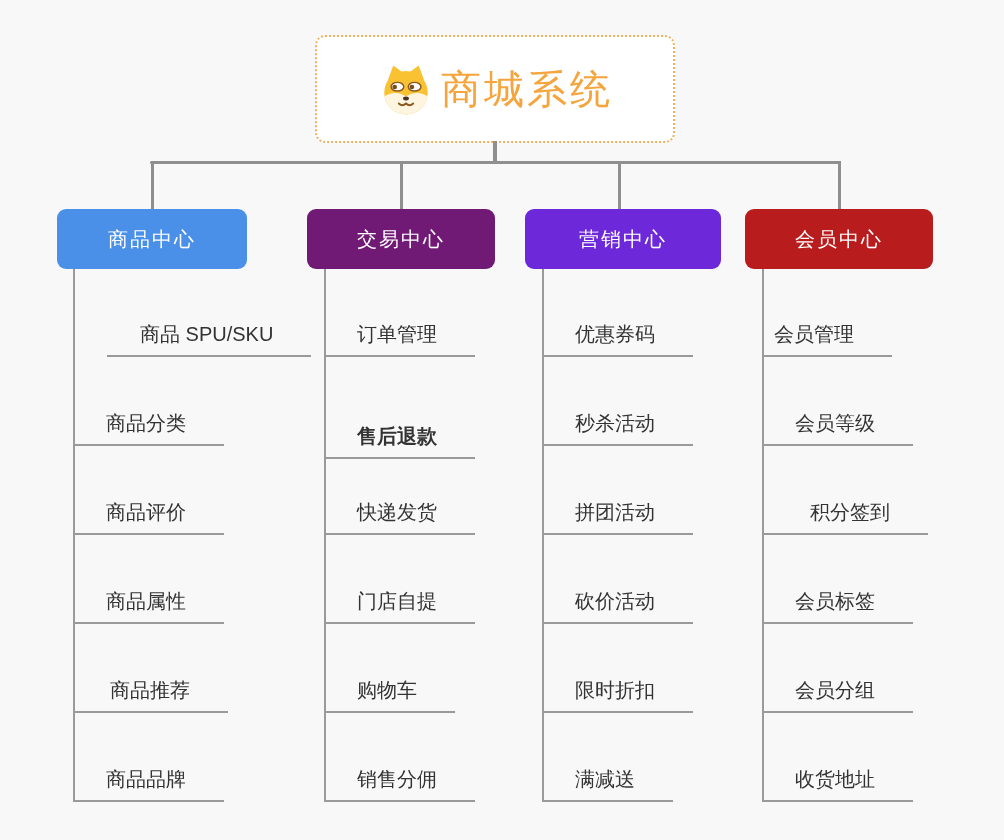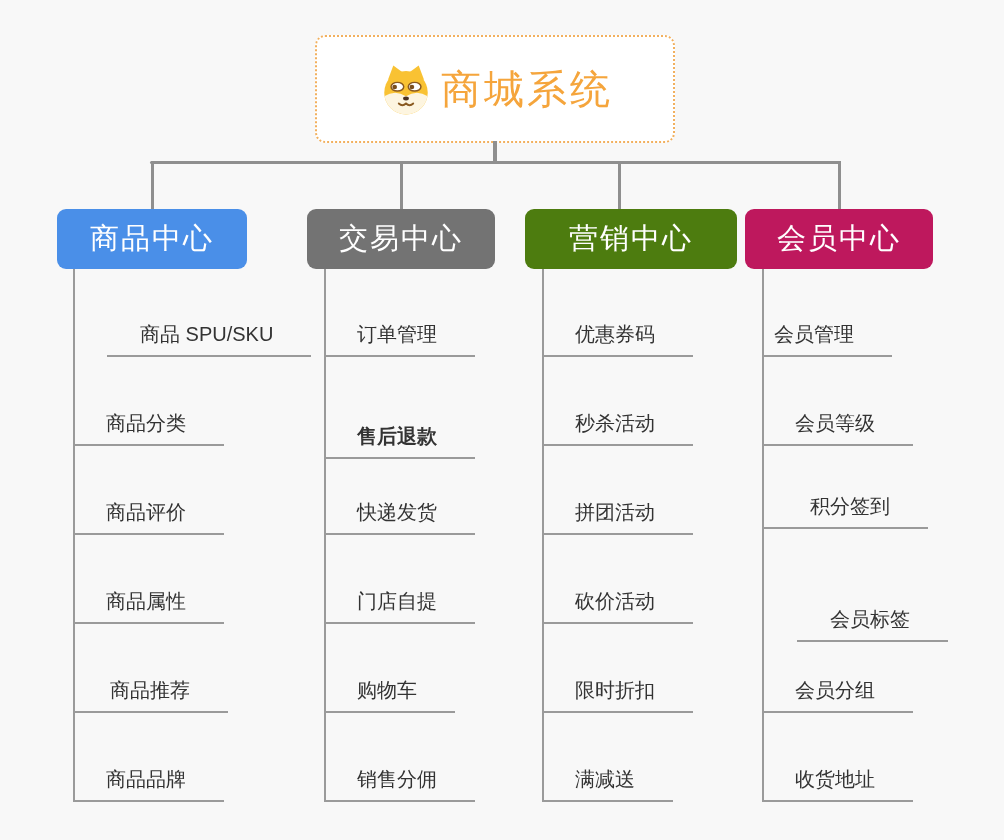--- a/index.html
+++ b/index.html
@@ -52,21 +52,21 @@
     position: absolute;
     top: 209px;
     height: 60px;
     border-radius: 9px;
     display: flex;
     align-items: center;
     justify-content: center;
   }
   .branch-label {
     color: #ffffff;
-    font-size: 29px;
+    font-size: 20px;
     letter-spacing: 2px;
     white-space: nowrap;
   }
   
   .branch-column { position: absolute; top: 269px; }
   .branch-spine {
     position: absolute;
     left: 0;
     top: 0;
     width: 2px;
@@ -128,53 +128,53 @@
       <div class="branch-column" style="left: 73px;">
         <div class="branch-spine"></div>
         <div class="child-topic" style="top: 52px; margin-left: 34px;"><span class="child-topic-label">商品 SPU/SKU</span></div>
         <div class="child-topic" style="top: 141px;"><span class="child-topic-label">商品分类</span></div>
         <div class="child-topic" style="top: 230px;"><span class="child-topic-label">商品评价</span></div>
         <div class="child-topic" style="top: 319px;"><span class="child-topic-label">商品属性</span></div>
         <div class="child-topic" style="top: 408px; padding-left: 37px;"><span class="child-topic-label">商品推荐</span></div>
         <div class="child-topic" style="top: 497px;"><span class="child-topic-label">商品品牌</span></div>
       </div>
       <div class="connector branch-stub" style="left: 399.5px;"></div>
-      <div class="branch-node" style="left: 307px; width: 188px; background: #737373;">
+      <div class="branch-node" style="left: 307px; width: 188px; background: #701a75;">
         <span class="branch-label">交易中心</span>
       </div>
       <div class="branch-column" style="left: 324px;">
         <div class="branch-spine"></div>
         <div class="child-topic" style="top: 52px;"><span class="child-topic-label">订单管理</span></div>
         <div class="child-topic" style="top: 154px; font-weight: bold;"><span class="child-topic-label">售后退款</span></div>
         <div class="child-topic" style="top: 230px;"><span class="child-topic-label">快递发货</span></div>
         <div class="child-topic" style="top: 319px;"><span class="child-topic-label">门店自提</span></div>
         <div class="child-topic" style="top: 408px;"><span class="child-topic-label">购物车</span></div>
         <div class="child-topic" style="top: 497px;"><span class="child-topic-label">销售分佣</span></div>
       </div>
       <div class="connector branch-stub" style="left: 617.5px;"></div>
-      <div class="branch-node" style="left: 525px; width: 212px; background: #4d7c0f; justify-content: center;">
+      <div class="branch-node" style="left: 525px; width: 196px; background: #6d28d9; justify-content: center;">
         <span class="branch-label">营销中心</span>
       </div>
       <div class="branch-column" style="left: 542px;">
         <div class="branch-spine"></div>
         <div class="child-topic" style="top: 52px;"><span class="child-topic-label">优惠券码</span></div>
         <div class="child-topic" style="top: 141px;"><span class="child-topic-label">秒杀活动</span></div>
         <div class="child-topic" style="top: 230px;"><span class="child-topic-label">拼团活动</span></div>
         <div class="child-topic" style="top: 319px;"><span class="child-topic-label">砍价活动</span></div>
         <div class="child-topic" style="top: 408px;"><span class="child-topic-label">限时折扣</span></div>
         <div class="child-topic" style="top: 497px;"><span class="child-topic-label">满减送</span></div>
       </div>
       <div class="connector branch-stub" style="left: 837.5px;"></div>
-      <div class="branch-node" style="left: 745px; width: 188px; background: #be185d;">
+      <div class="branch-node" style="left: 745px; width: 188px; background: #b91c1c;">
         <span class="branch-label">会员中心</span>
       </div>
       <div class="branch-column" style="left: 762px;">
         <div class="branch-spine"></div>
         <div class="child-topic" style="top: 52px; padding-left: 12px;"><span class="child-topic-label">会员管理</span></div>
         <div class="child-topic" style="top: 141px;"><span class="child-topic-label">会员等级</span></div>
-        <div class="child-topic" style="top: 224px; padding-left: 48px;"><span class="child-topic-label">积分签到</span></div>
-        <div class="child-topic" style="top: 337px; margin-left: 35px;"><span class="child-topic-label">会员标签</span></div>
+        <div class="child-topic" style="top: 230px; padding-left: 48px;"><span class="child-topic-label">积分签到</span></div>
+        <div class="child-topic" style="top: 319px;"><span class="child-topic-label">会员标签</span></div>
         <div class="child-topic" style="top: 408px;"><span class="child-topic-label">会员分组</span></div>
         <div class="child-topic" style="top: 497px; text-decoration: underline;"><span class="child-topic-label">收货地址</span></div>
       </div>
     </div>
 
 </div>
 
 </body></html>

